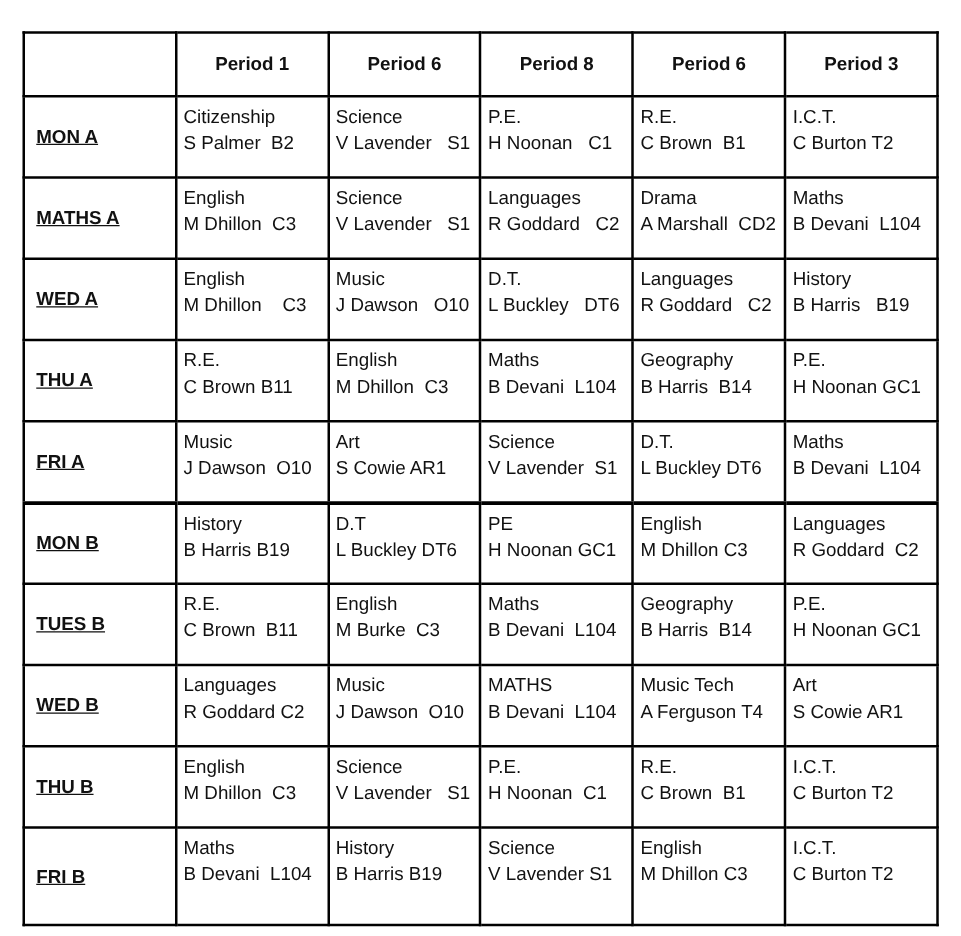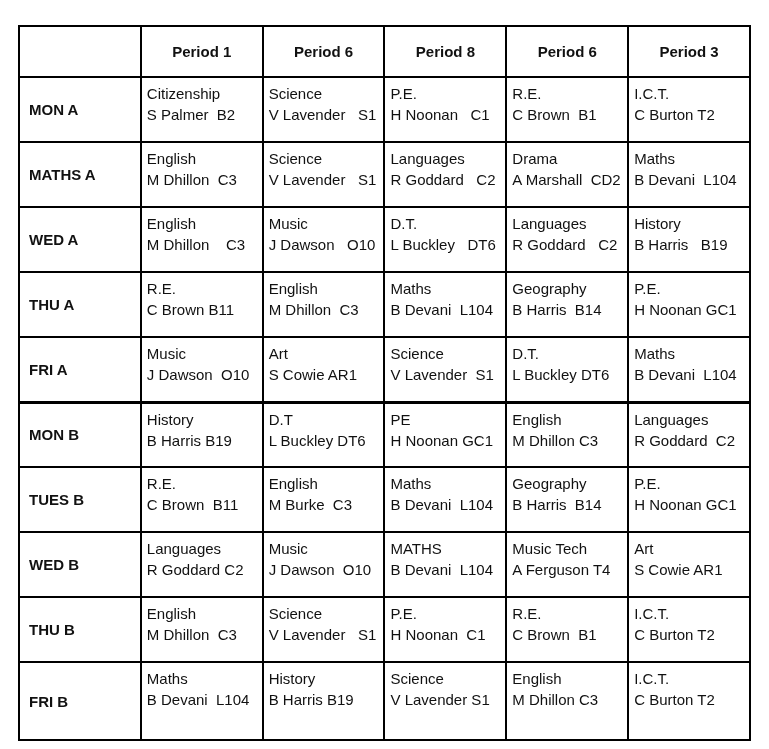--- a/index.html
+++ b/index.html
@@ -48,20 +48,21 @@
   tbody tr:nth-child(6) th,
   tbody tr:nth-child(6) td {
     border-top-width: 3px;
   }
   td.day-cell {
     font-size: 15px;
     font-weight: bold;
     text-align: left;
     vertical-align: middle;
     padding: 0 4px 0 9px;
+    text-decoration: underline;
   }
   td.period-cell {
     vertical-align: top;
     padding: 5px 4px 4px 5px;
   }
   td.period-cell .line {
     font-size: 15px;
     line-height: 21px;
     white-space: pre-wrap;
   }

